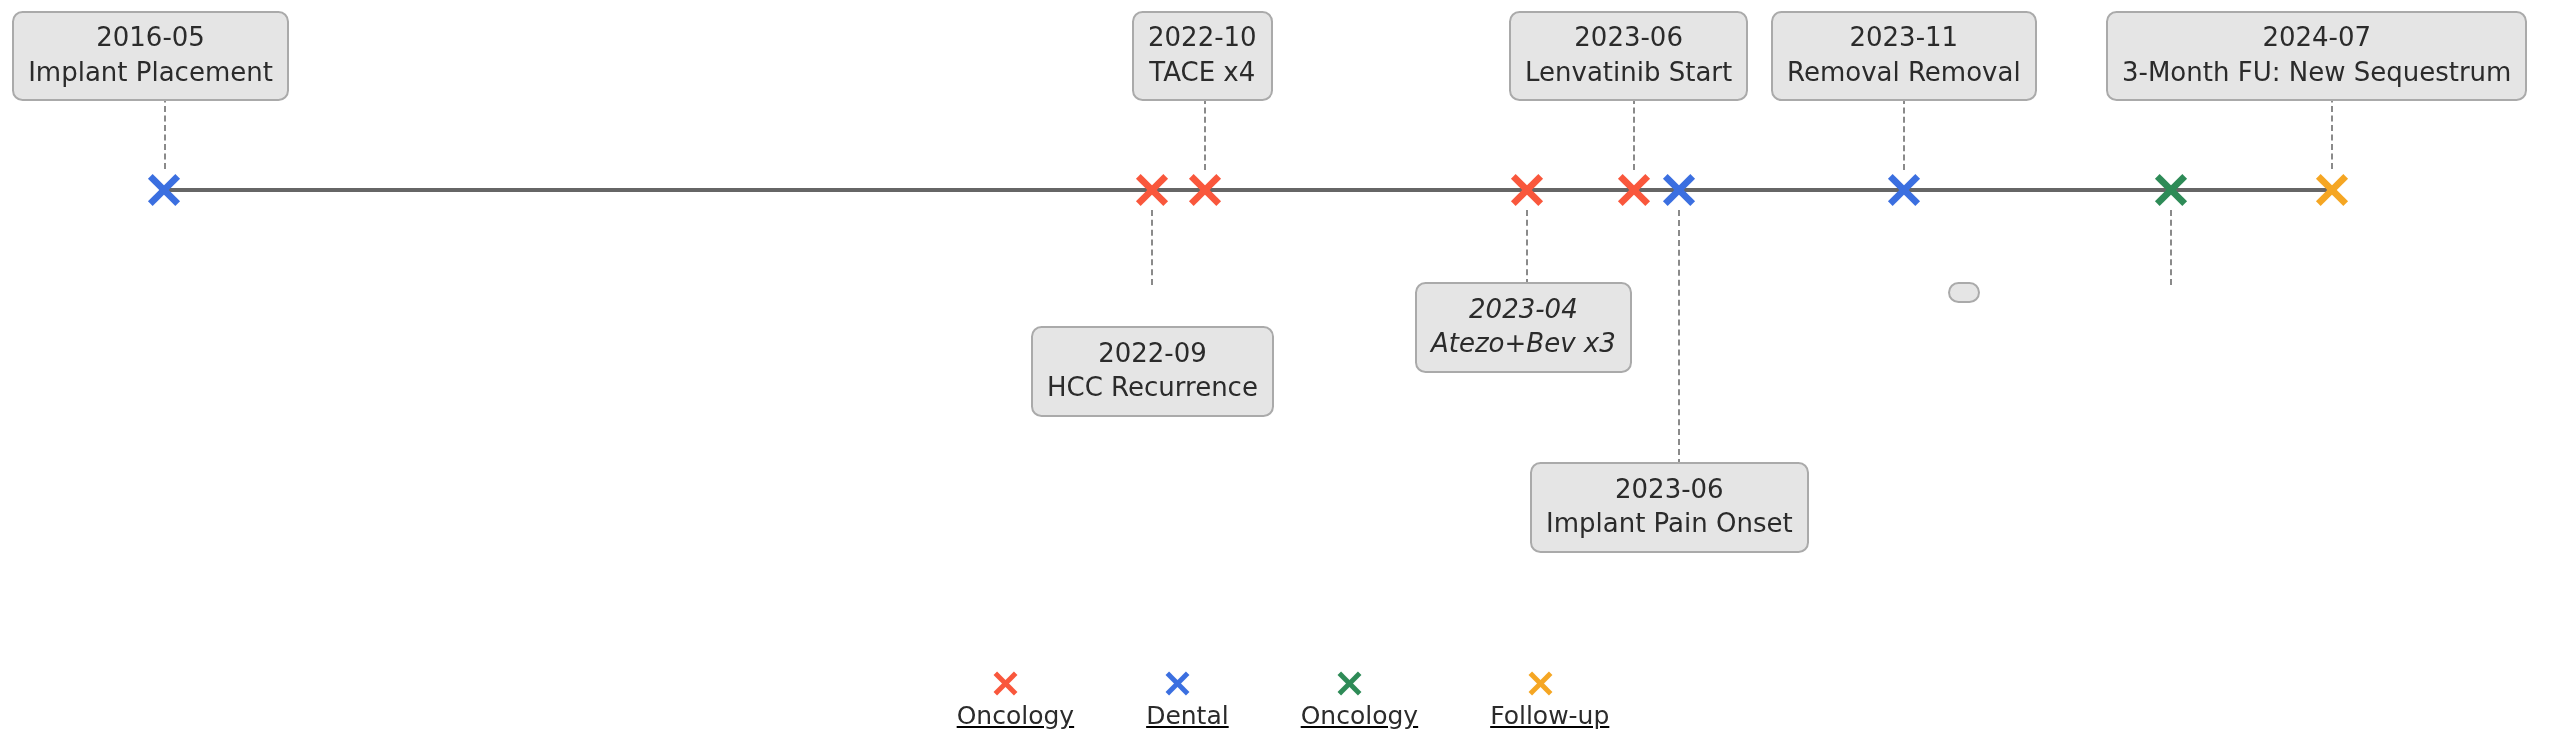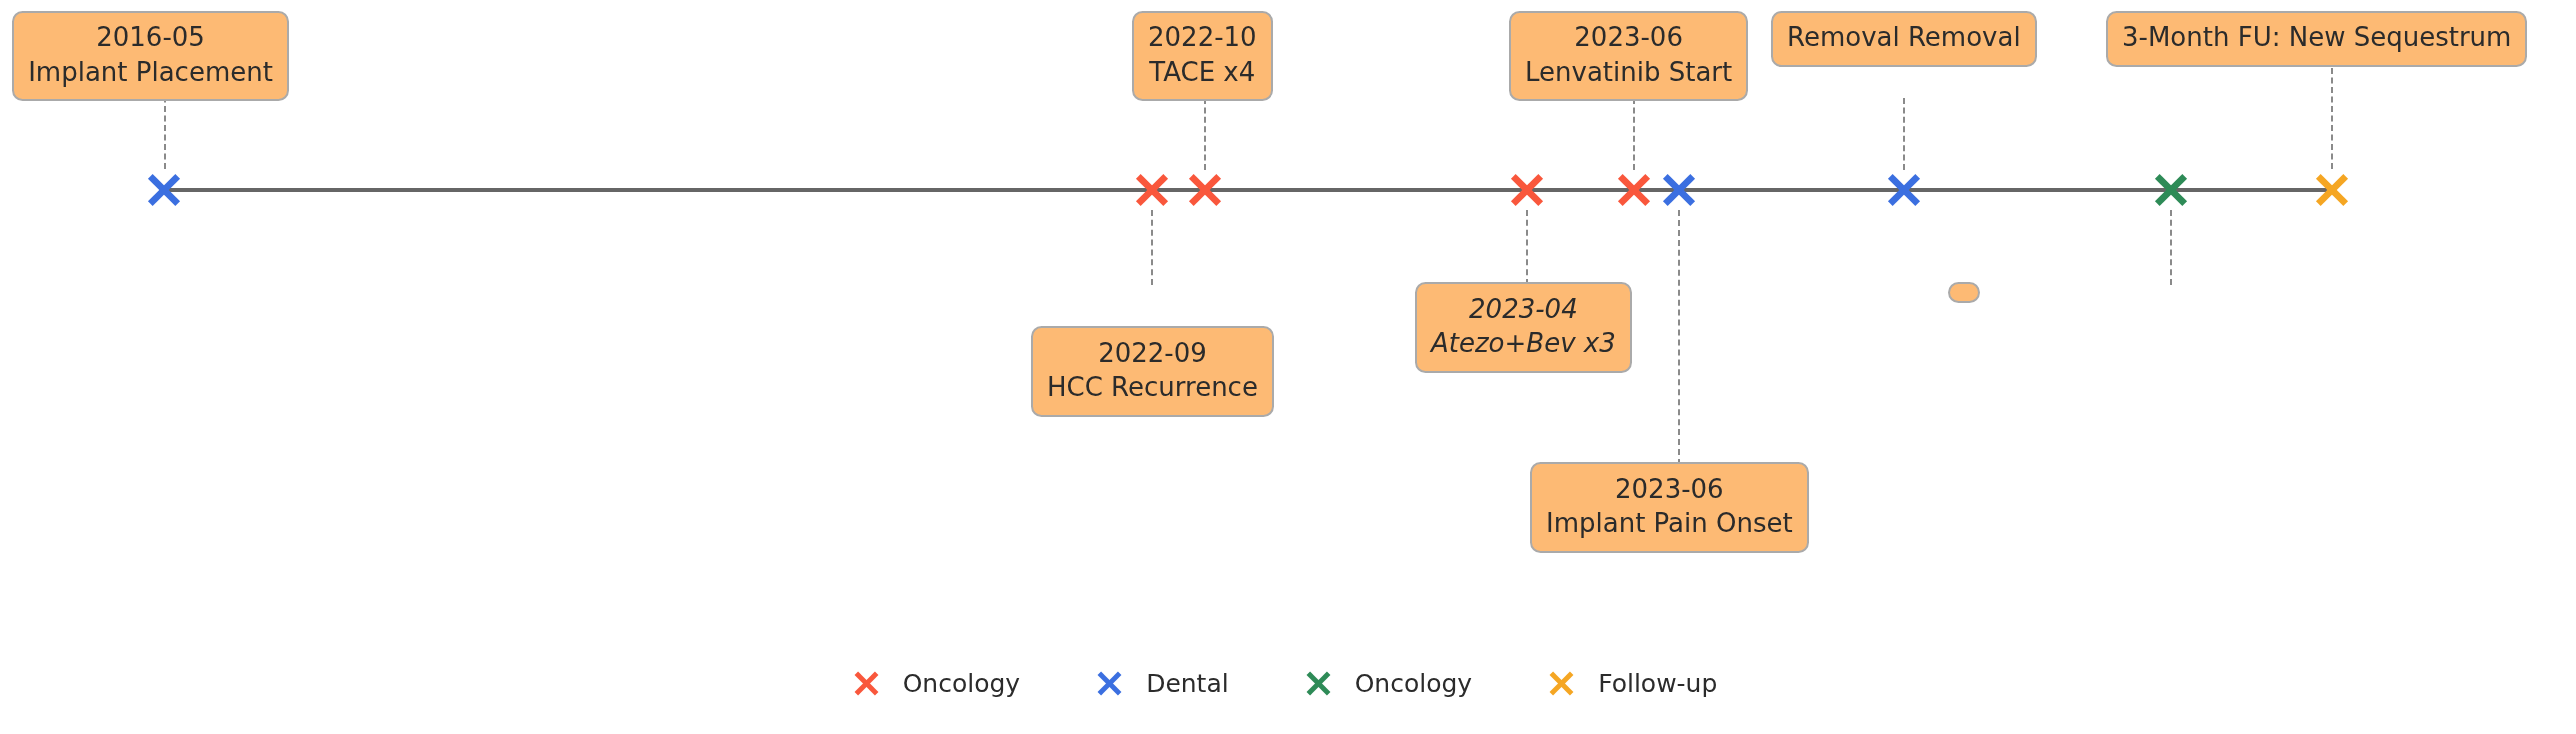--- a/index.html
+++ b/index.html
@@ -42,21 +42,21 @@
     width: 47px;
     height: 47px;
     transform: translate(-50%, -50%);
   }
   .marker svg { display: block; width: 47px; height: 47px; }
 
   
   .label-box {
     position: absolute;
     box-sizing: border-box;
-    background: #fdba74;
+    background: #e5e5e5;
     border: 2.6px solid #aaaaaa;
     border-radius: 10.5px;
     padding: 7.9px 14px 9.6px 14px;
     text-align: center;
     color: #2b2b2b;
     font-size: 26px;
     line-height: 1.33;
     white-space: nowrap;
   }
   .label-box .date  { display: block; }
@@ -69,23 +69,24 @@
     top: 666px;
     width: 2576px;
     display: flex;
     flex-direction: row;
     justify-content: center;
     align-items: center;
     gap: 0px;
   }
   .legend-entry {
     display: flex;
-    flex-direction: row;
+    flex-direction: column;
     align-items: center;
     margin-right: 72px;
+    text-decoration: underline;
   }
   .legend-entry:last-child { margin-right: 10px; }
   .legend-swatch {
     width: 35px;
     height: 35px;
     margin-right: 19px;
     flex: 0 0 auto;
   }
   .legend-swatch svg { display: block; width: 35px; height: 35px; }
   .legend-label {
@@ -127,27 +128,29 @@
         <span class="date">2023-06</span>
         <span class="title">Lenvatinib Start</span>
       </div>
       <div class="leader" style="left: 1678px; top: 210px; height: 255px; border-left-color: rgb(138, 138, 138);"></div>
       <div class="label-box" style="left: 1530px; top: 462px;">
         <span class="date">2023-06</span>
         <span class="title">Implant Pain Onset</span>
       </div>
       <div class="leader" style="left: 1903px; top: 98px; height: 72px; border-left-color: rgb(138, 138, 138);"></div>
       <div class="label-box" style="left: 1771px; top: 10.5px;">
+        <span class="date">2023-11</span>
         <span class="title">Removal Removal</span>
       </div>
       <div class="leader" style="left: 2170px; top: 210px; height: 75px; border-left-color: rgb(138, 138, 138);"></div>
       <div class="label-box" style="left: 1948px; top: 282px;">
       </div>
       <div class="leader" style="left: 2331px; top: 68px; height: 101px; border-left-color: rgb(138, 138, 138);"></div>
       <div class="label-box" style="left: 2106px; top: 10.5px;">
+        <span class="date">2024-07</span>
         <span class="title">3-Month FU: New Sequestrum</span>
       </div>
       <div class="marker" style="left: 164px; top: 190px;">
         <svg viewBox="0 0 24 24" aria-hidden="true">
           <line x1="5" y1="5" x2="19" y2="19" stroke="#3b6fe0" stroke-width="3.4" stroke-linecap="butt"></line>
           <line x1="19" y1="5" x2="5" y2="19" stroke="#3b6fe0" stroke-width="3.4" stroke-linecap="butt"></line>
         </svg>
       </div>
       <div class="marker" style="left: 1152px; top: 190px;">
         <svg viewBox="0 0 24 24" aria-hidden="true">

